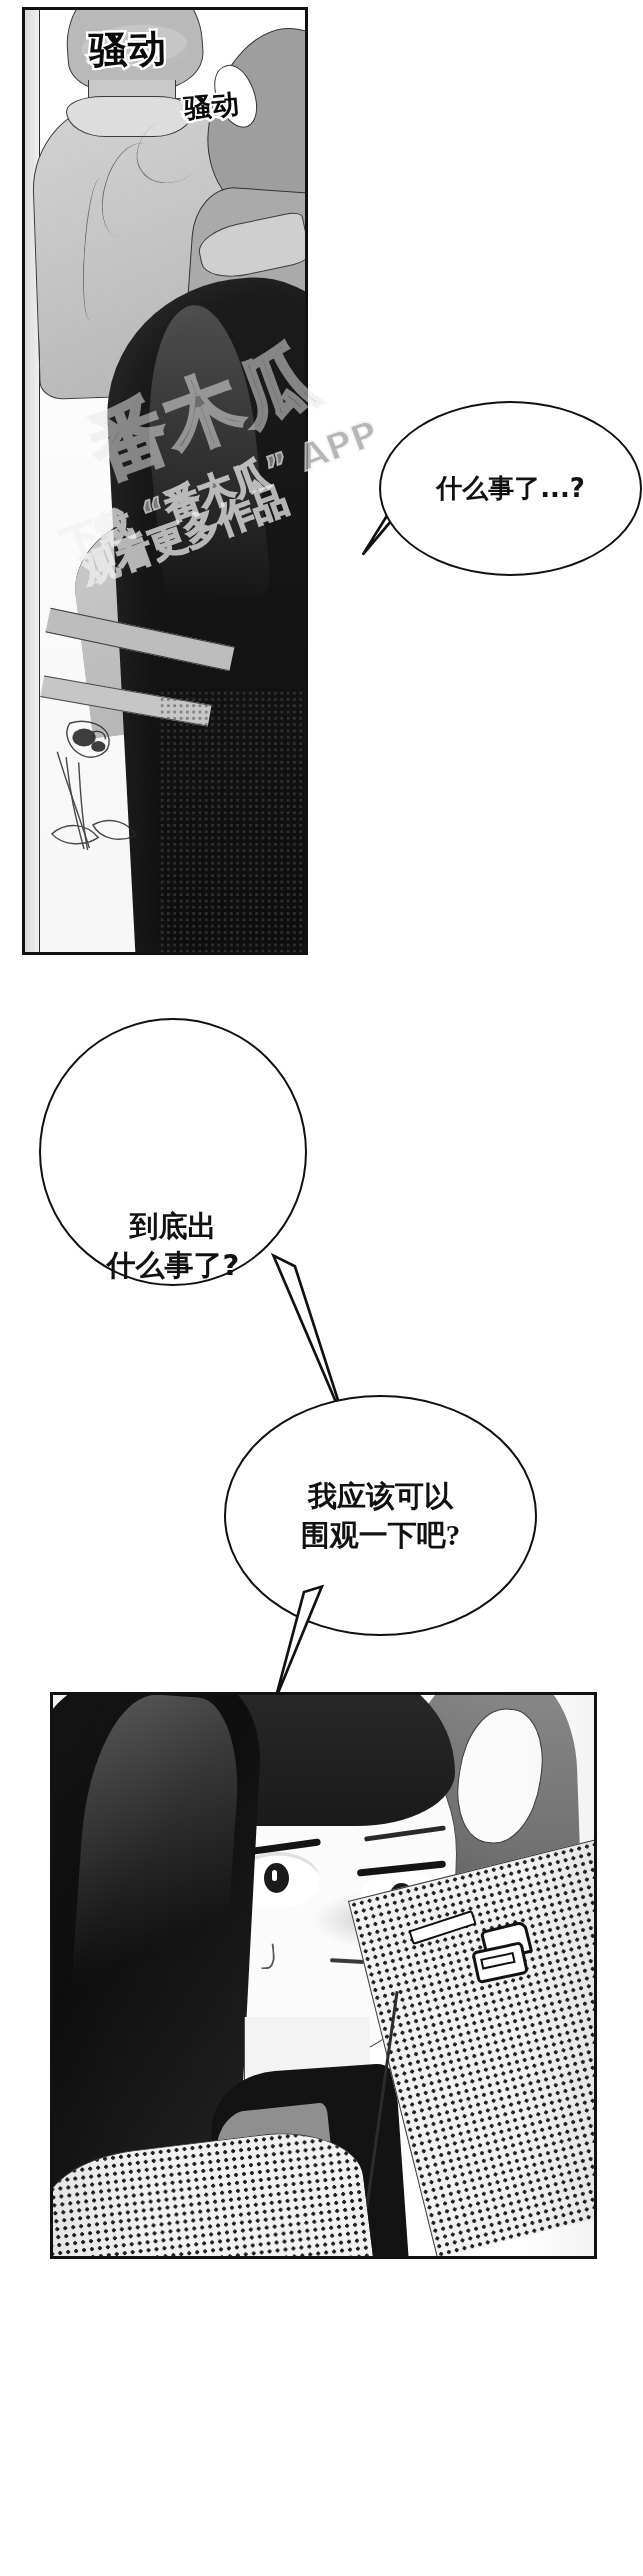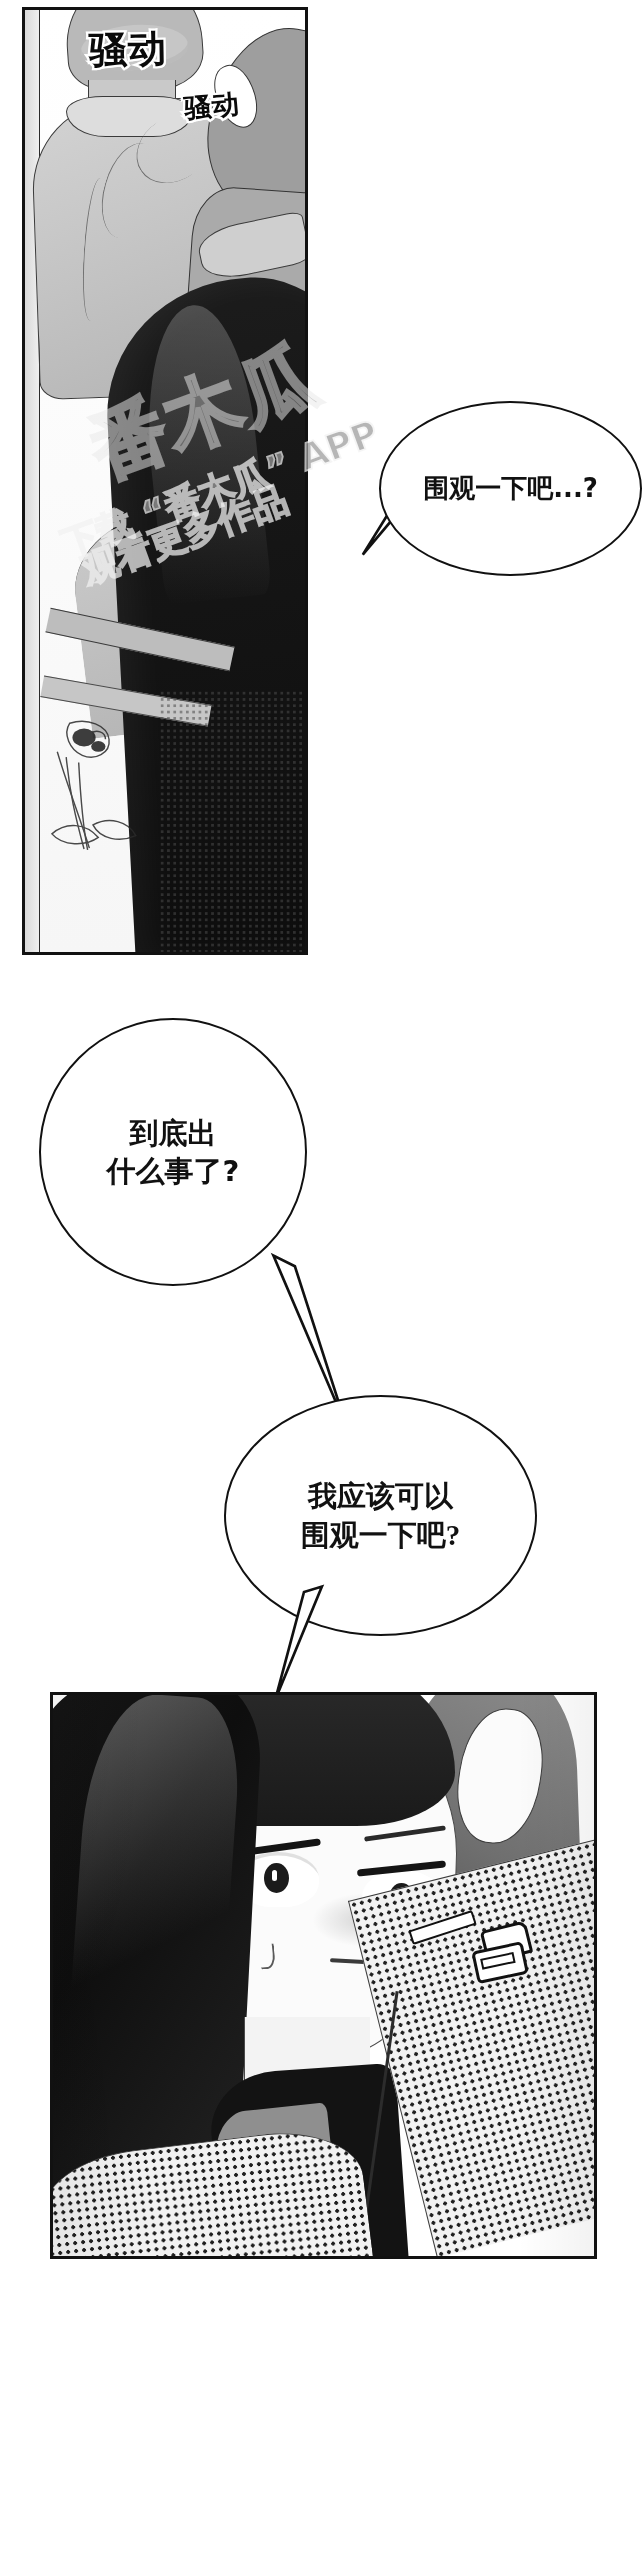--- a/index.html
+++ b/index.html
@@ -175,21 +175,21 @@
   .bubble .btxt{
     color:#111111;font-weight:700;line-height:1.32;white-space:pre-line;
   }
   
   .tail{position:absolute;}
   .tail svg{display:block;}
 
   #bubble1{left:379px;top:401px;width:263px;height:175px;}
   #bubble1 .btxt{font-size:26px;}
 
-  #bubble2{left:39px;top:1018px;width:268px;height:268px;}
+  #bubble2{left:39px;top:1018px;width:268px;height:268px;align-items:flex-end;}
   #bubble2 .btxt{font-size:29px;}
 
   #bubble3{left:224px;top:1395px;width:313px;height:241px;}
   #bubble3 .btxt{font-size:29px;font-family:Liberation Serif, serif;}
 
   
   #panel2{
     position:absolute;left:50px;top:1692px;width:547px;height:567px;
     border:3.6px solid #111111;box-sizing:border-box;overflow:hidden;
     background:#ffffff;
@@ -382,21 +382,21 @@
 <div class="wm" id="wm-big">番木瓜</div>
 <div class="wm" id="wm-line1">下载 “番木瓜” APP</div>
 <div class="wm" id="wm-line2">观看更多作品</div>
 
 <div class="tail" style="left:361px;top:497px;width:36px;height:63px;">
   <svg width="36" height="63" viewBox="0 0 40 70" aria-hidden="true">
     <path d="M38 6 L2 64 L34 26 Z" fill="#ffffff" stroke="#111111" stroke-width="3"></path>
   </svg>
 </div>
 <div class="bubble" id="bubble1">
-  <div class="btxt">围观一下吧...?</div>
+  <div class="btxt">什么事了...?</div>
 </div>
 
 <div class="bubble" id="bubble2">
   <div class="btxt">到底出
 什么事了?</div>
 </div>
 <div class="tail" style="left:268px;top:1252px;width:86px;height:179px;">
   <svg width="86" height="179" viewBox="0 0 96 200" aria-hidden="true">
     <path d="M6 4 L88 196 L30 16 Z" fill="#ffffff" stroke="#111111" stroke-width="3"></path>
   </svg>

